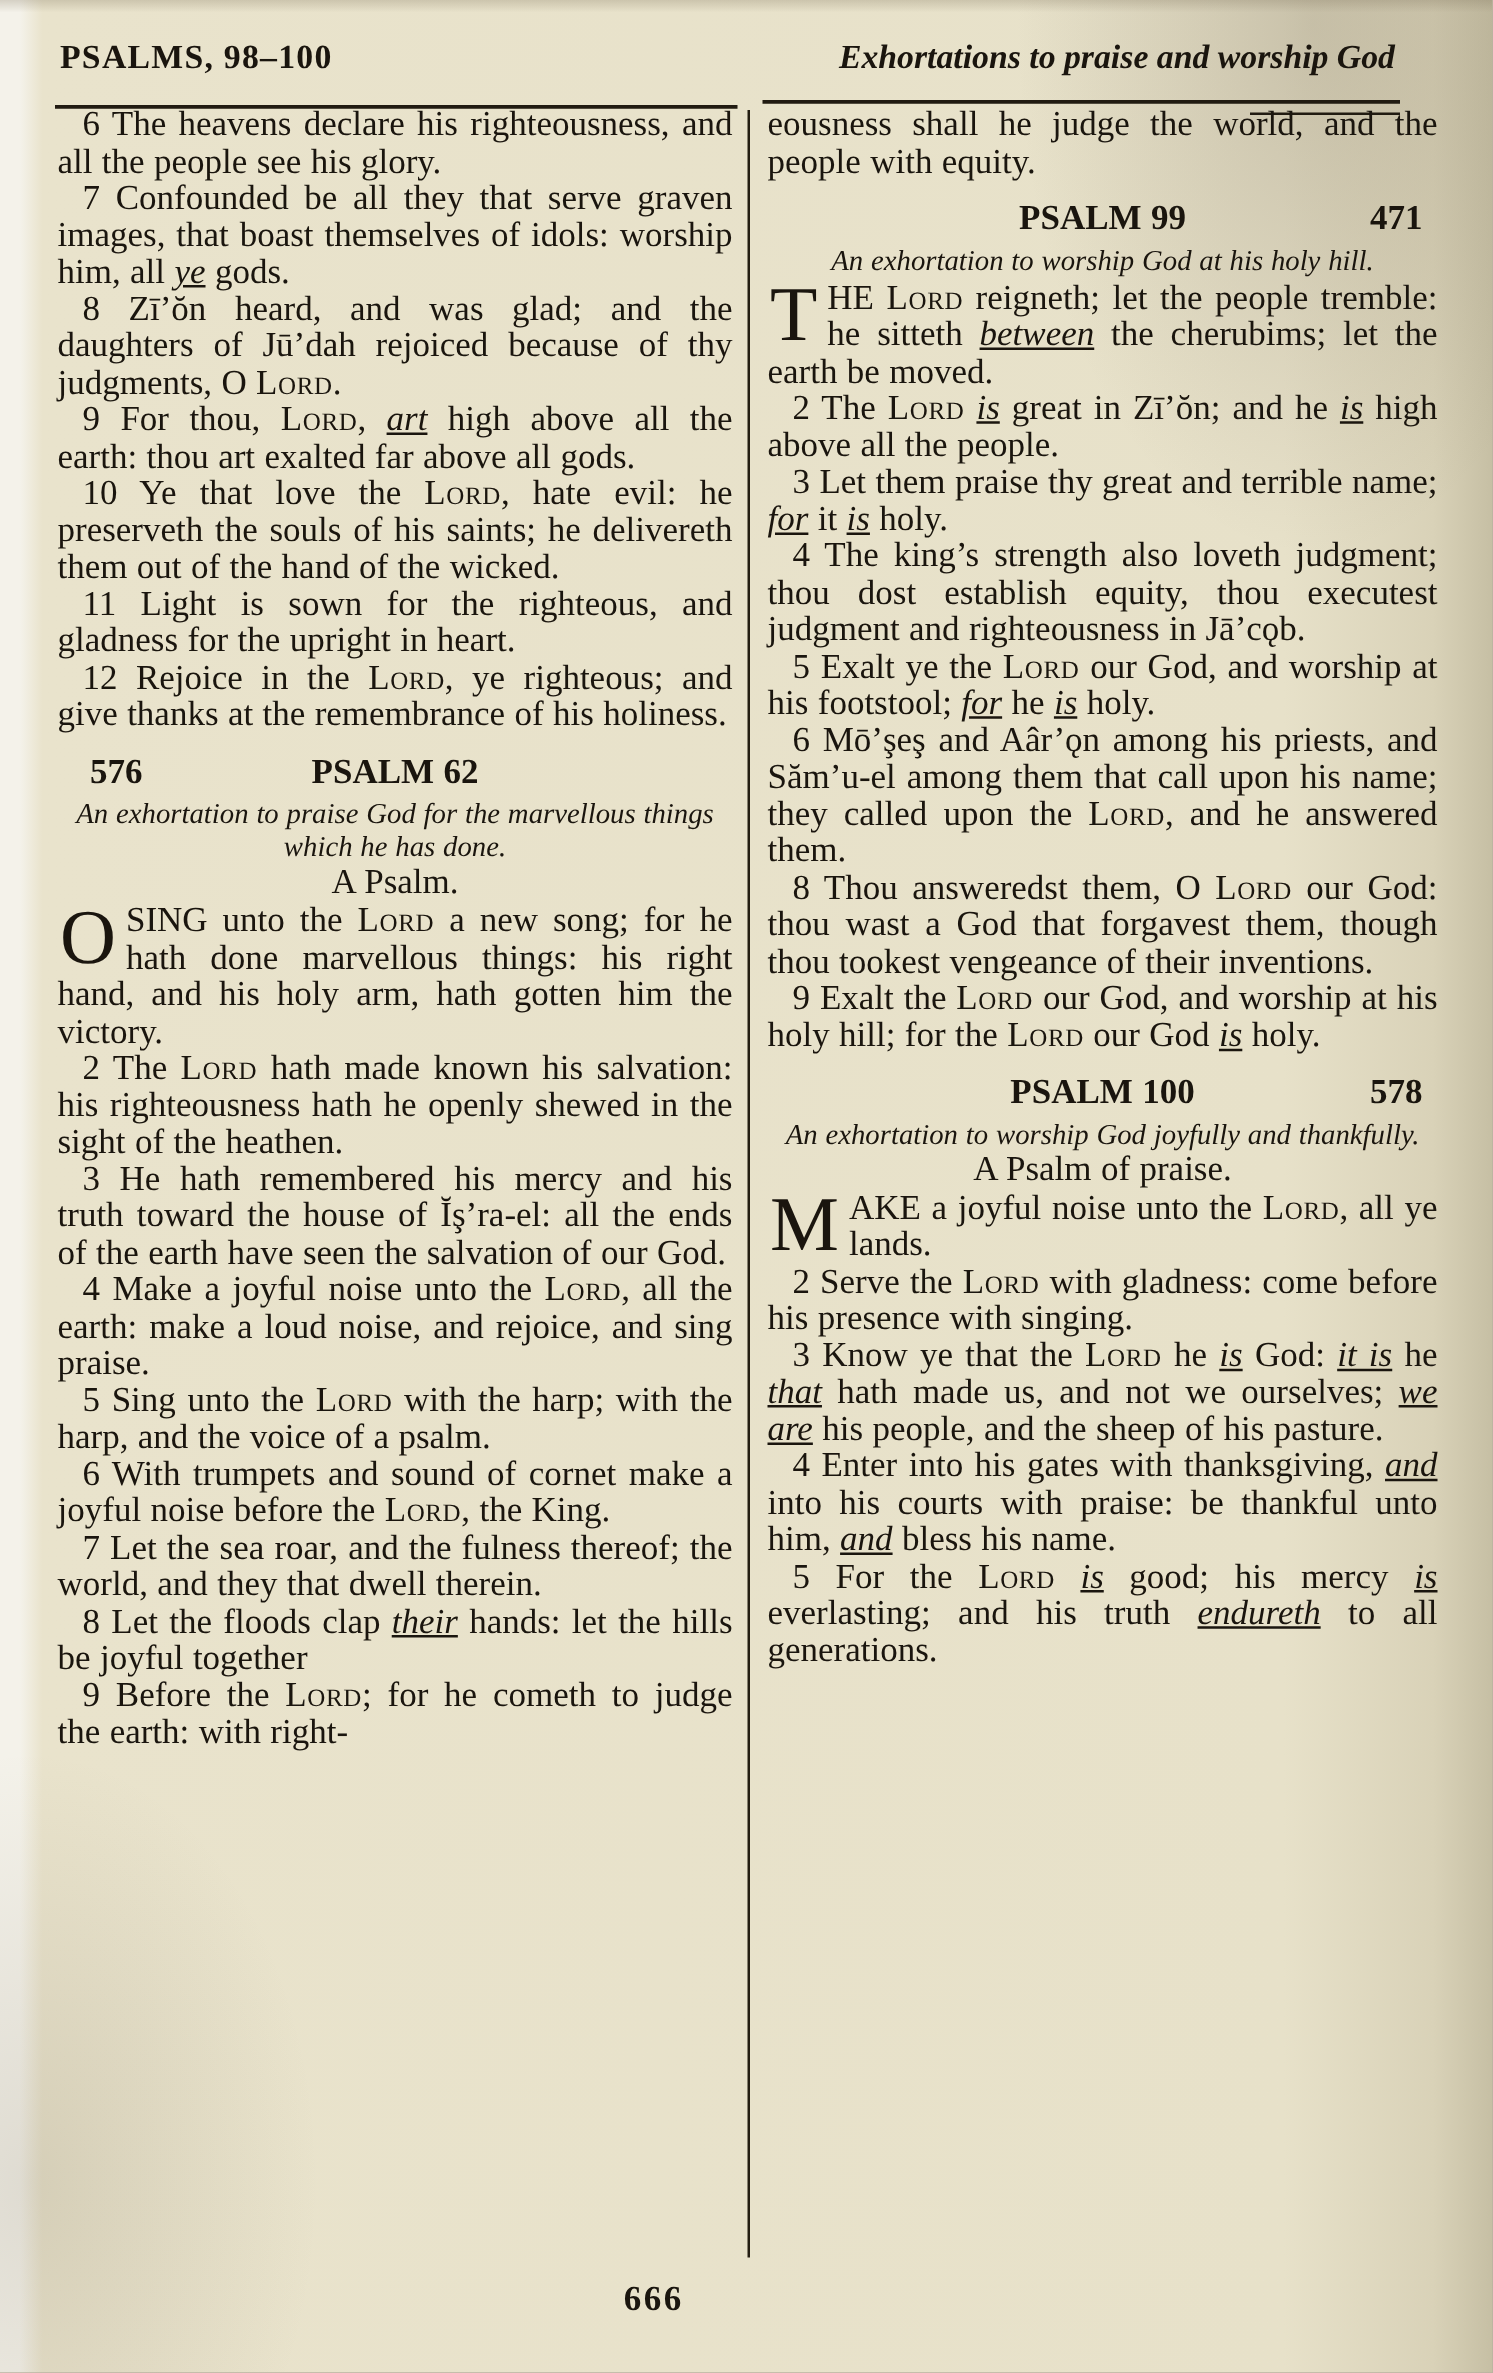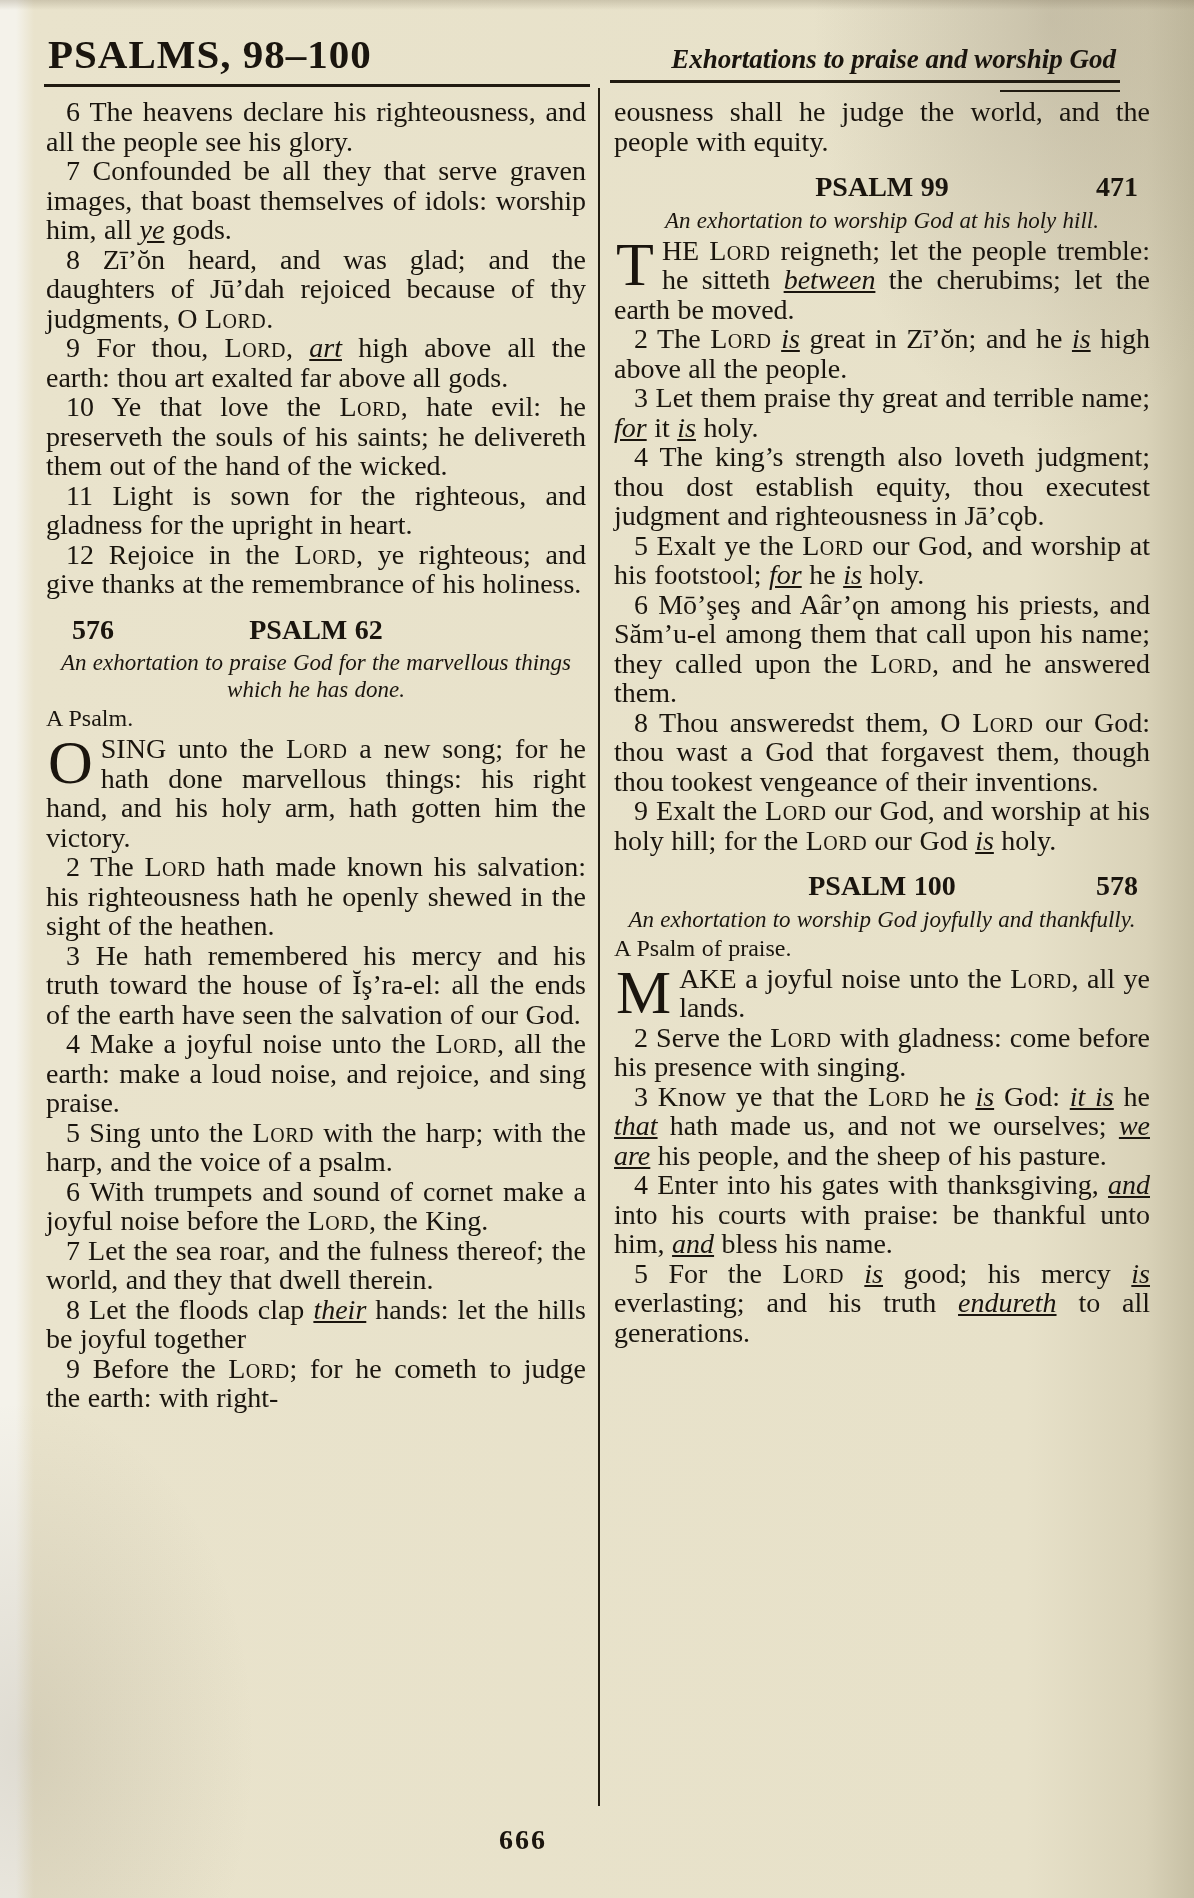--- a/index.html
+++ b/index.html
@@ -26,21 +26,21 @@
     }
     .header {
       position: absolute;
       top: 30px; left: 48px; right: 78px;
       display: flex;
       justify-content: space-between;
       align-items: baseline;
     }
     .header-left {
       font-weight: 700;
-      font-size: 41px;
+      font-size: 27px;
       letter-spacing: 1px;
       white-space: nowrap;
     }
     .header-right {
       font-weight: 700;
       font-style: italic;
       font-size: 27px;
       white-space: nowrap;
     }
     .rule { position: absolute; background: #211b11; }
@@ -48,21 +48,21 @@
     .rule-r { top: 80px; left: 610px; width: 510px; height: 3px; }
     .rule-r2 { top: 90px; left: 1000px; width: 120px; height: 2px; }
     .divider {
       position: absolute;
       top: 88px; left: 598px;
       width: 2px; height: 1718px;
       background: #241e12;
     }
     .col {
       position: absolute;
-      top: 97px;
+      top: 85px;
       width: 540px;
       font-size: 28px;
       line-height: 29.5px;
       text-align: justify;
       word-spacing: 0.5px;
     }
     .col-left { left: 46px; }
     .col-right { left: 614px; width: 536px; }
     .verse { margin: 0; text-indent: 20px; }
     .cont { text-indent: 0; }
@@ -89,21 +89,22 @@
     .psalm-intro {
       margin: 0 8px 2px;
       text-align: center;
       font-style: italic;
       font-size: 23px;
       line-height: 27px;
       text-indent: 0;
     }
     .psalm-note {
       margin: 0 0 3px;
-      font-size: 24px;
+      text-align: center;
+      font-size: 28px;
       line-height: 26px;
       text-indent: 0;
     }
     .page-number {
       position: absolute;
       top: 1824px;
       left: 462px;
       font-weight: 700;
       font-size: 28px;
       letter-spacing: 2px;

